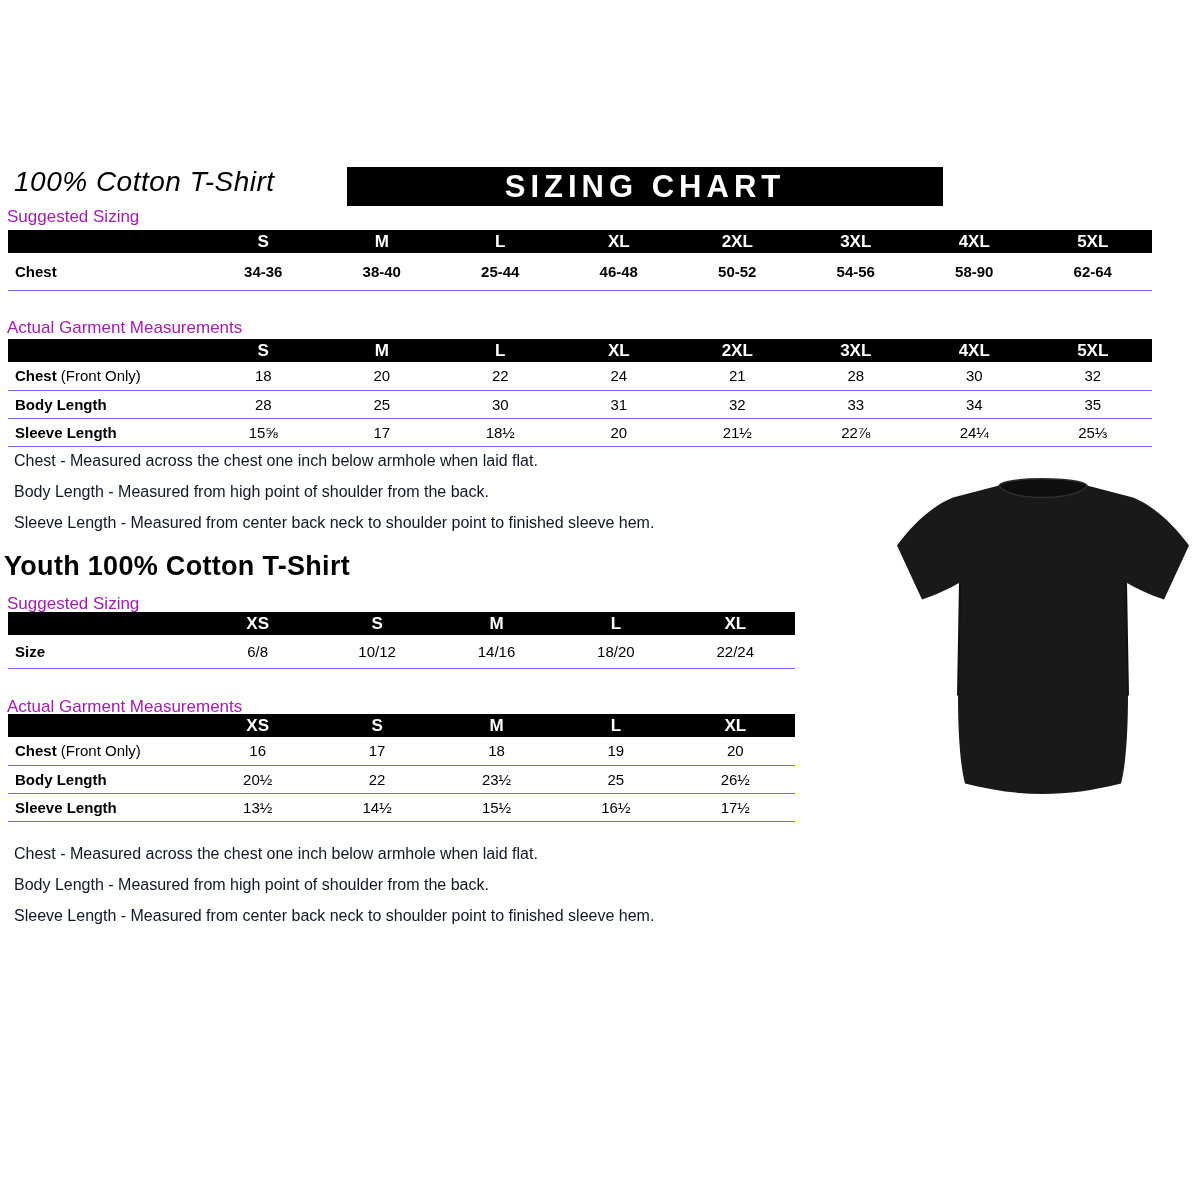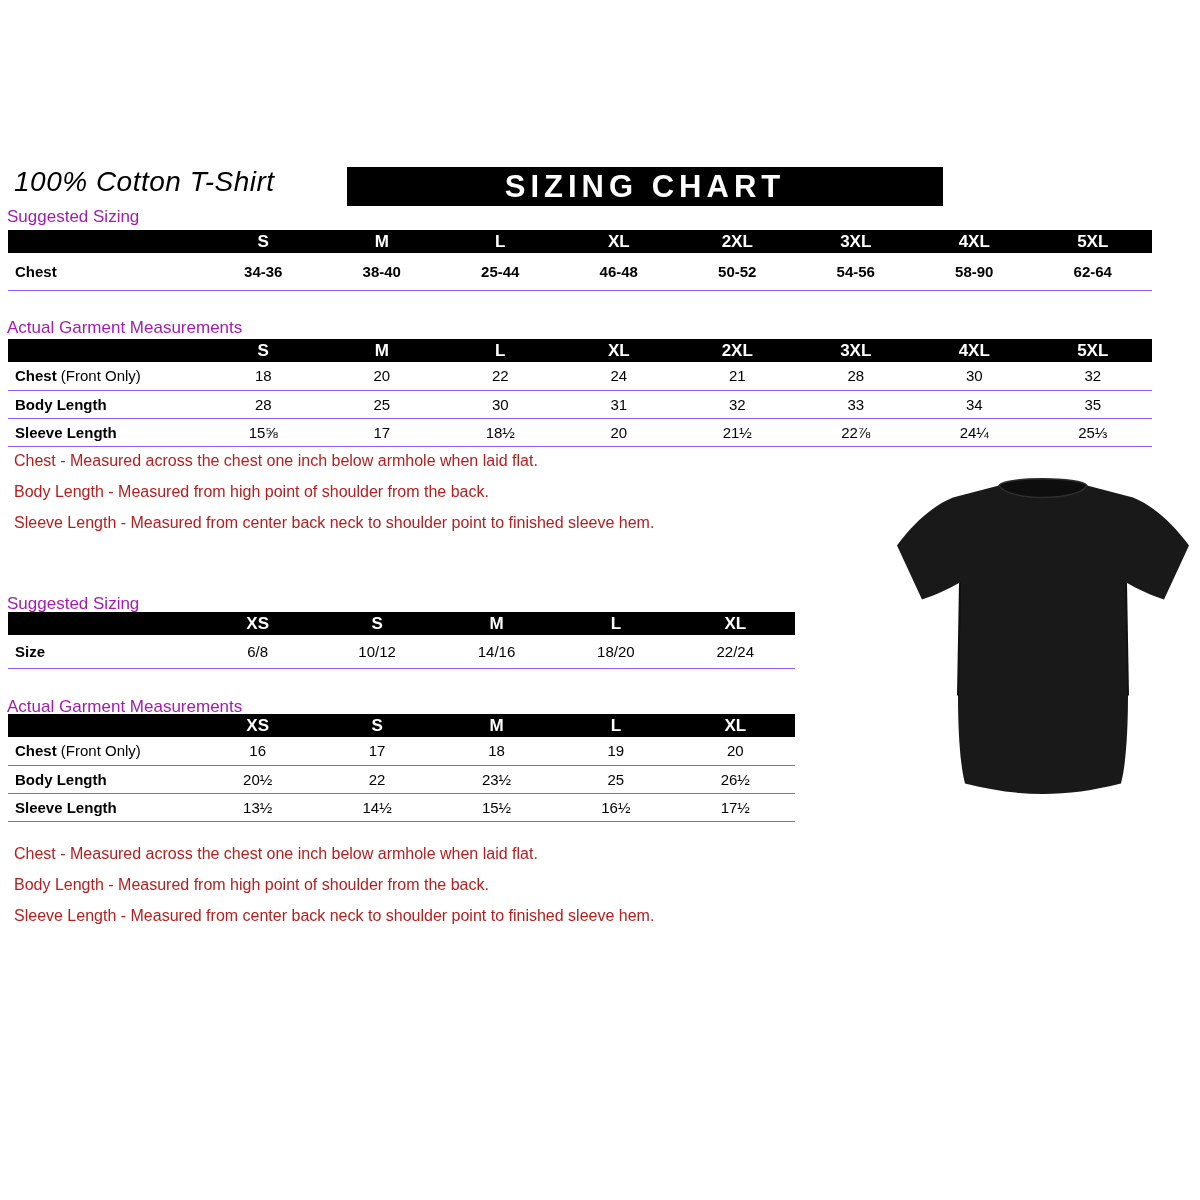--- a/index.html
+++ b/index.html
@@ -49,21 +49,21 @@
   .tbl-youth-actual    { left:8px; top:714px; width:787px; }
 
   .tbl-adult-suggested .label-col, .tbl-adult-actual .label-col { width:196px; }
   .tbl-youth-suggested .label-col, .tbl-youth-actual .label-col { width:190px; }
 
   .tbl-adult-suggested td { height:37px;font-weight:bold; }
   .tbl-adult-actual td    { height:28px; }
   .tbl-youth-suggested td { height:33px; }
   .tbl-youth-actual td    { height:28px; }
 
-  .notes { position:absolute; font-size:16px; color:#b91c1c; }
+  .notes { position:absolute; font-size:16px; color:#0f172a; }
   .notes-adult { left:14px; top:452px; }
   .notes-youth { left:14px; top:845px; }
   .note { margin-bottom:13px; white-space:nowrap; }
 
   .youth-title {
     position:absolute; left:4px; top:551px;
     font-size:27px; font-weight:bold; letter-spacing:.3px;
   }
 
   .tshirt { position:absolute; left:893px; top:466px; width:300px; height:348px; }
@@ -161,20 +161,21 @@
         </tr>
       </tbody>
     </table>
 
   <div class="notes notes-adult">
     <div class="note">Chest - Measured across the chest one inch below armhole when laid flat.</div>
     <div class="note">Body Length - Measured from high point of shoulder from the back.</div>
     <div class="note">Sleeve Length - Measured from center back neck to shoulder point to finished sleeve hem.</div>
   </div>
 
+  <div class="youth-title">Youth 100% Cotton T-Shirt</div>
 
   <div class="section-label lbl-youth-suggested">Suggested Sizing</div>
   <table class="size-table tbl-youth-suggested">
       <thead>
         <tr>
           <th class="label-col"></th>
           <th>XS</th>
           <th>S</th>
           <th>M</th>
           <th>L</th>

